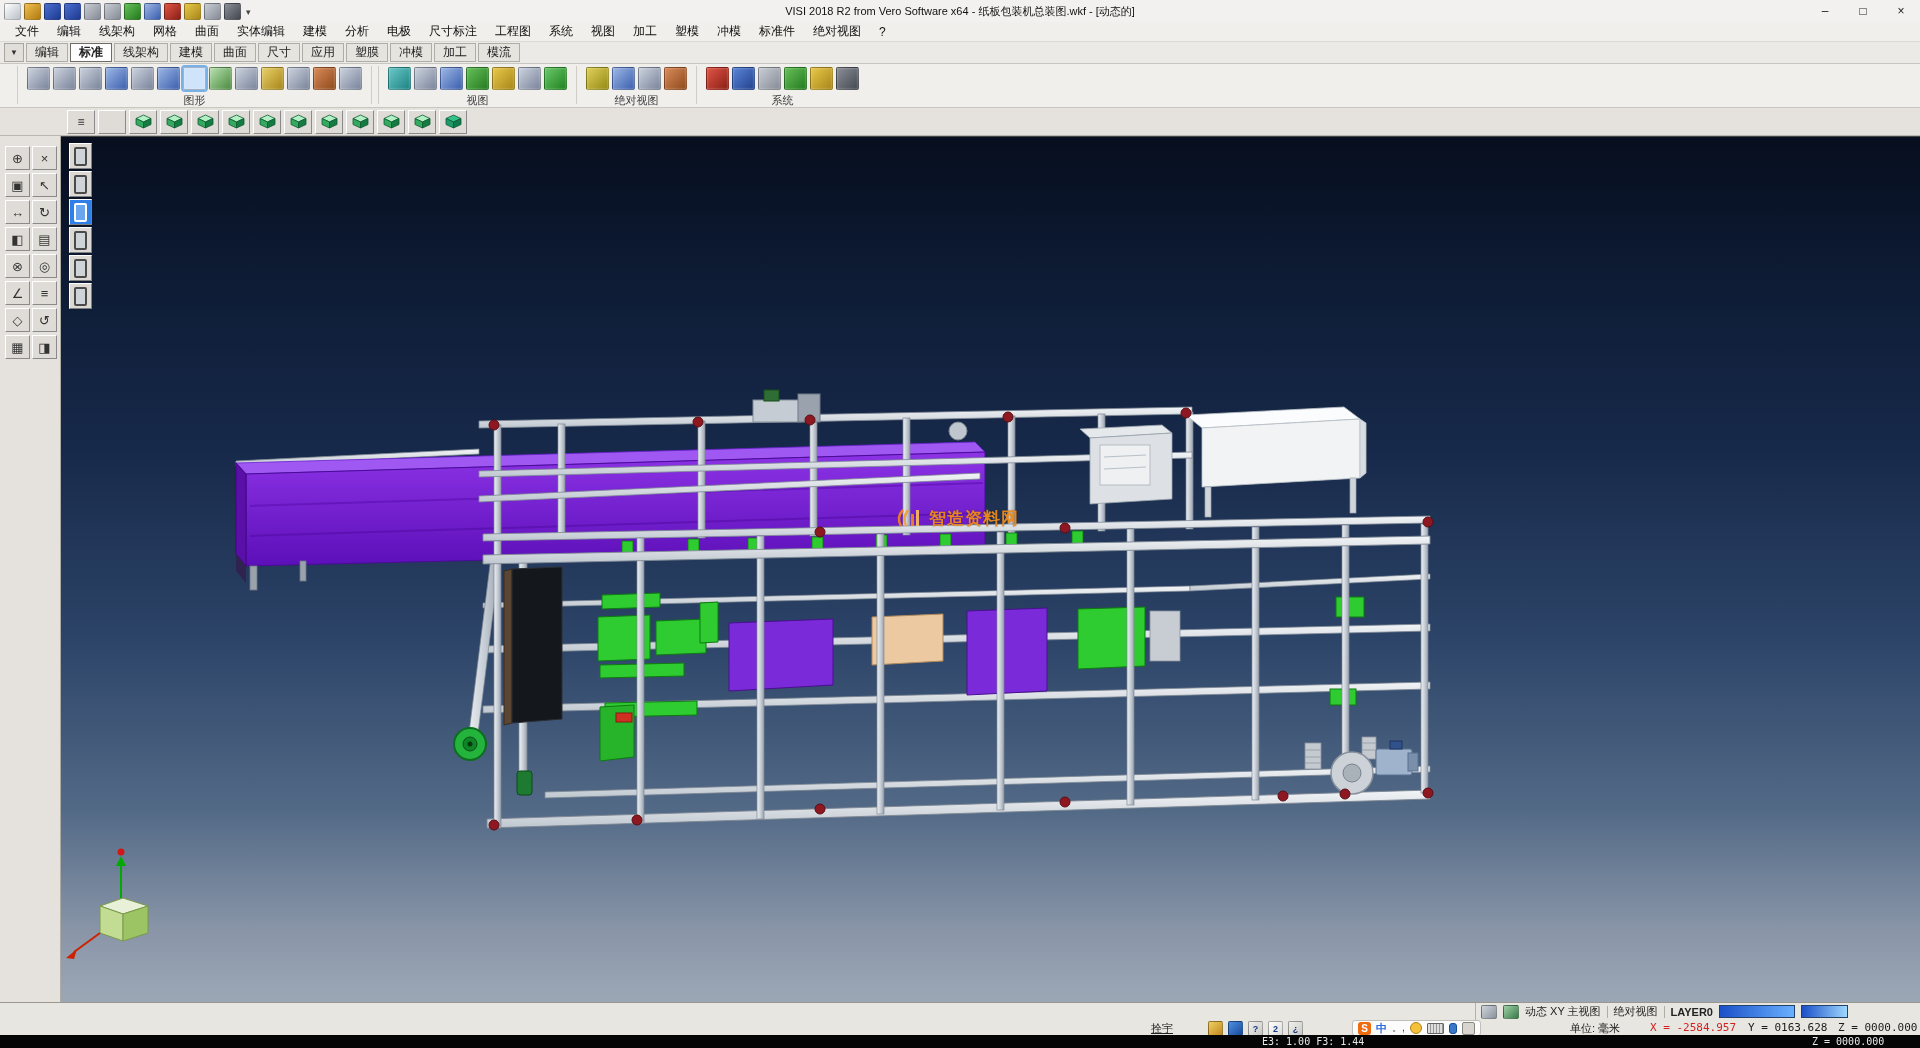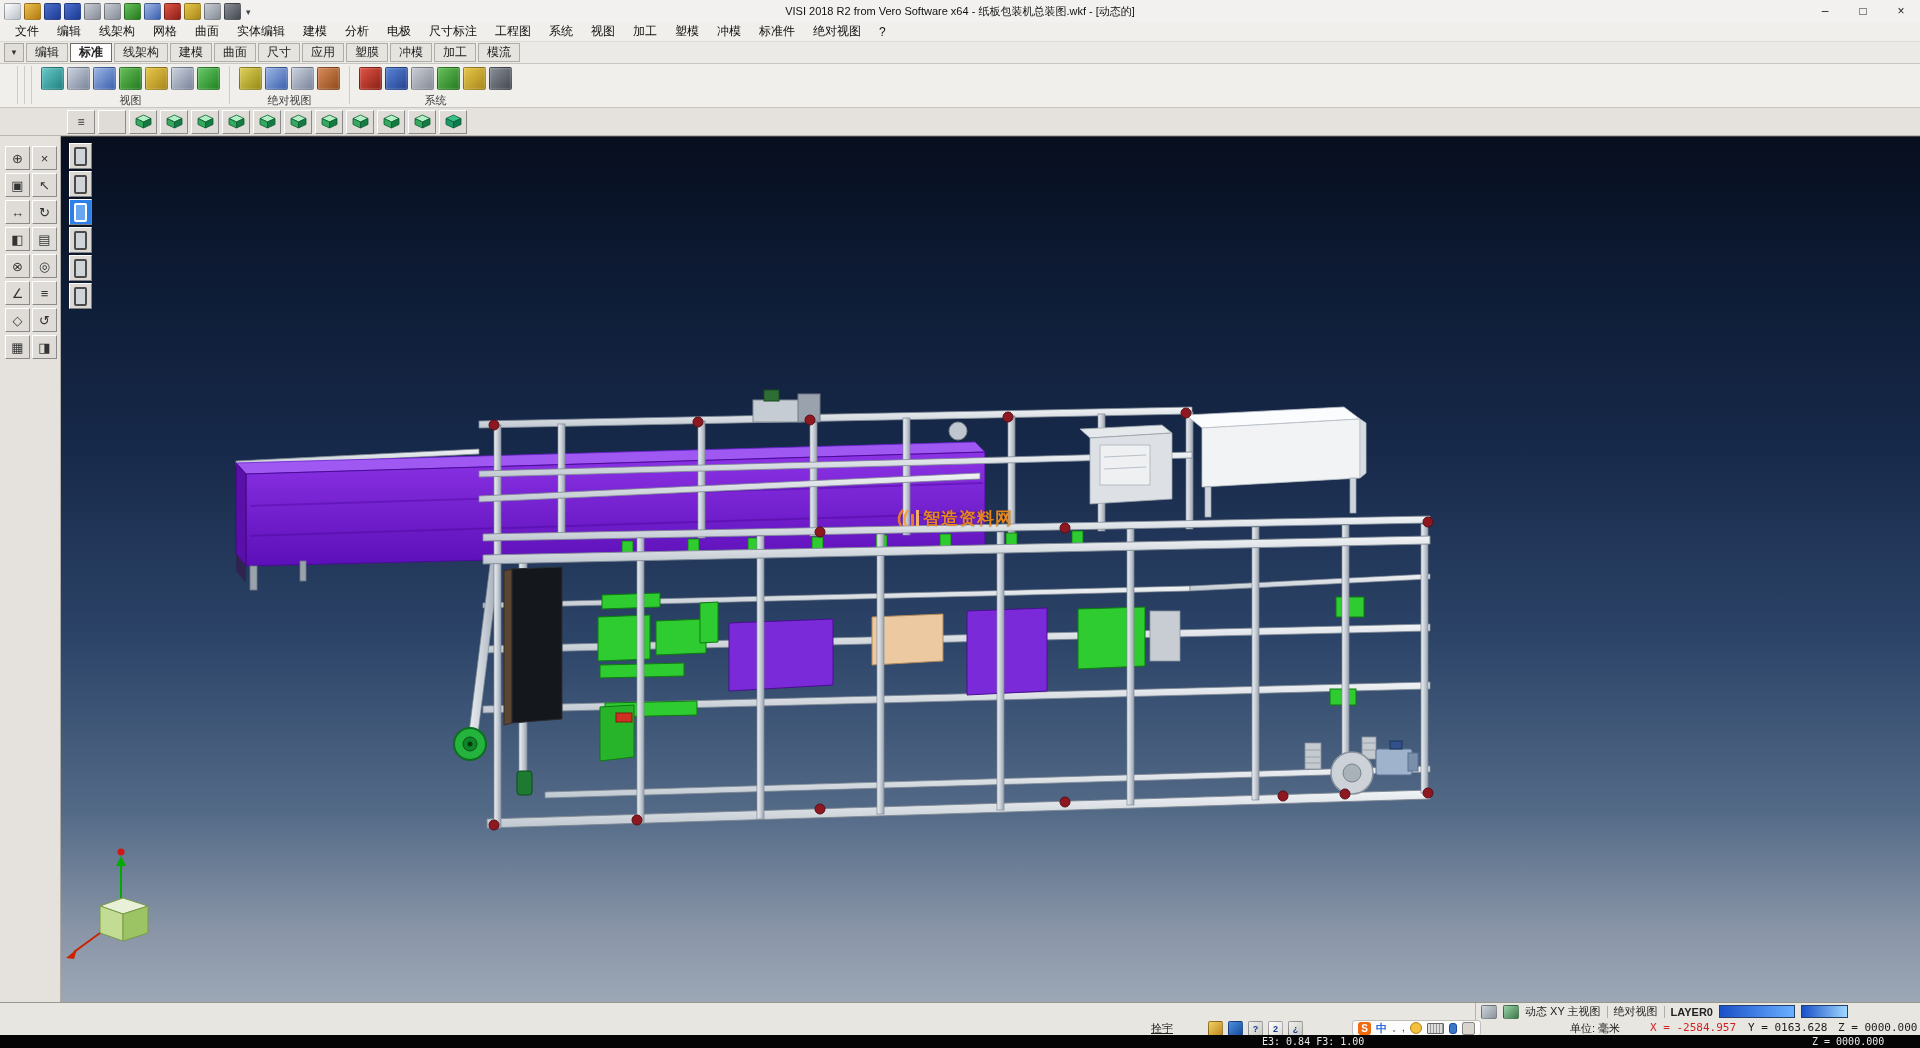--- a/index.html
+++ b/index.html
@@ -51,21 +51,21 @@
   .machine-svg{position:absolute;left:-61px;top:-136px;}
 
   
   #strip{position:absolute;left:8px;top:6px;display:flex;flex-direction:column;gap:2px;}
   .stripbtn{width:21px;height:24px;background:#dcd9d4;border:1px solid;border-color:#ffffff #808080 #808080 #ffffff;display:flex;align-items:center;justify-content:center;}
   .stripbtn .phone{width:9px;height:15px;border:2px solid #4a4a4a;border-radius:2px;background:#cfd4d8;}
   .stripbtn.active{background:#2f7fe8;border-color:#9fc6f2 #14ardc;} 
   .stripbtn.active .phone{border-color:#ffffff;background:#6aa6ef;}
 
   
-  .watermark{position:absolute;left:832px;top:368px;display:flex;align-items:center;opacity:.95;}
+  .watermark{position:absolute;left:832px;top:368px;display:flex;align-items:center;gap:6px;opacity:.95;}
   .watermark-text{font-size:17px;font-weight:bold;color:#ed8a1c;letter-spacing:1px;text-shadow:0 0 2px rgba(0,0,0,.35);}
 
   
   .statusarea{position:absolute;left:0;top:1002px;width:1920px;height:33px;background:#e8e6e1;border-top:1px solid #9a978f;}
   .minirow{position:absolute;right:0;top:0;height:17px;width:445px;display:flex;align-items:center;gap:6px;font-size:11px;color:#222;border-left:1px solid #b5b2ac;padding-left:5px;box-sizing:border-box;background:#e8e6e1;}
   .mini-icon{width:14px;height:12px;border:1px solid rgba(0,0,0,.3);border-radius:2px;}
   .mini-sep{width:1px;height:12px;background:#b0ada7;}
   .layer-text{font-weight:bold;}
   .colorbar{height:11px;border:1px solid #23406a;}
   .colorbar.b1{width:74px;background:linear-gradient(90deg,#1a50c8,#6ab0ff);}
@@ -151,20 +151,38 @@
       <span class="tab">尺寸</span>
       <span class="tab">应用</span>
       <span class="tab">塑膜</span>
       <span class="tab">冲模</span>
       <span class="tab">加工</span>
       <span class="tab">模流</span>
     </div>
 
   <div class="ribbon" id="ribbon">
       <div class="ribbon-sep"></div>
+      <div class="ribbon-group">
+        <div class="ribbon-icons">
+          <div class="ribbon-icon" style="background: linear-gradient(135deg, rgb(204, 211, 222), rgb(121, 131, 154));"></div>
+          <div class="ribbon-icon" style="background: linear-gradient(135deg, rgb(204, 211, 222), rgb(121, 131, 154));"></div>
+          <div class="ribbon-icon" style="background: linear-gradient(135deg, rgb(204, 211, 222), rgb(121, 131, 154));"></div>
+          <div class="ribbon-icon" style="background: linear-gradient(135deg, rgb(157, 182, 228), rgb(58, 95, 174));"></div>
+          <div class="ribbon-icon" style="background: linear-gradient(135deg, rgb(204, 211, 222), rgb(121, 131, 154));"></div>
+          <div class="ribbon-icon" style="background: linear-gradient(135deg, rgb(157, 182, 228), rgb(58, 95, 174));"></div>
+          <div class="ribbon-icon active" style="background: linear-gradient(135deg, rgb(207, 228, 250), rgb(159, 198, 238));"></div>
+          <div class="ribbon-icon" style="background: linear-gradient(135deg, rgb(184, 224, 176), rgb(74, 138, 62));"></div>
+          <div class="ribbon-icon" style="background: linear-gradient(135deg, rgb(204, 211, 222), rgb(121, 131, 154));"></div>
+          <div class="ribbon-icon" style="background: linear-gradient(135deg, rgb(232, 208, 106), rgb(168, 134, 26));"></div>
+          <div class="ribbon-icon" style="background: linear-gradient(135deg, rgb(204, 211, 222), rgb(121, 131, 154));"></div>
+          <div class="ribbon-icon" style="background: linear-gradient(135deg, rgb(217, 138, 90), rgb(143, 74, 26));"></div>
+          <div class="ribbon-icon" style="background: linear-gradient(135deg, rgb(204, 211, 222), rgb(121, 131, 154));"></div>
+        </div>
+        <div class="ribbon-label">图形</div>
+      </div>
       <div class="ribbon-sep"></div>
       <div class="ribbon-sep"></div>
       <div class="ribbon-group">
         <div class="ribbon-icons">
           <div class="ribbon-icon" style="background: linear-gradient(135deg, rgb(106, 200, 200), rgb(30, 130, 130));"></div>
           <div class="ribbon-icon" style="background: linear-gradient(135deg, rgb(204, 211, 222), rgb(121, 131, 154));"></div>
           <div class="ribbon-icon" style="background: linear-gradient(135deg, rgb(157, 182, 228), rgb(58, 95, 174));"></div>
           <div class="ribbon-icon" style="background: linear-gradient(135deg, rgb(102, 192, 90), rgb(36, 122, 30));"></div>
           <div class="ribbon-icon" style="background: linear-gradient(135deg, rgb(232, 200, 74), rgb(168, 134, 26));"></div>
           <div class="ribbon-icon" style="background: linear-gradient(135deg, rgb(204, 211, 222), rgb(121, 131, 154));"></div>
@@ -536,17 +554,17 @@
         <span class="ime-tools"></span>
       </span>
       <span class="abs" style="left:1570px;">单位: 毫米</span>
       <span class="abs coord x" style="left:1650px;">X = -2584.957</span>
       <span class="abs coord y" style="left:1748px;">Y = 0163.628</span>
       <span class="abs coord z" style="left:1838px;">Z = 0000.000</span>
     </div>
   </div>
 
   <div class="taskbar">
-    <span class="abs" style="left:1262px;">E3: 0.84 F3: 1.00</span>
+    <span class="abs" style="left:1262px;">E3: 1.00 F3: 1.44</span>
     <span class="abs" style="left:1812px;">Z = 0000.000</span>
   </div>
 
 </div>
 
 </body></html>

